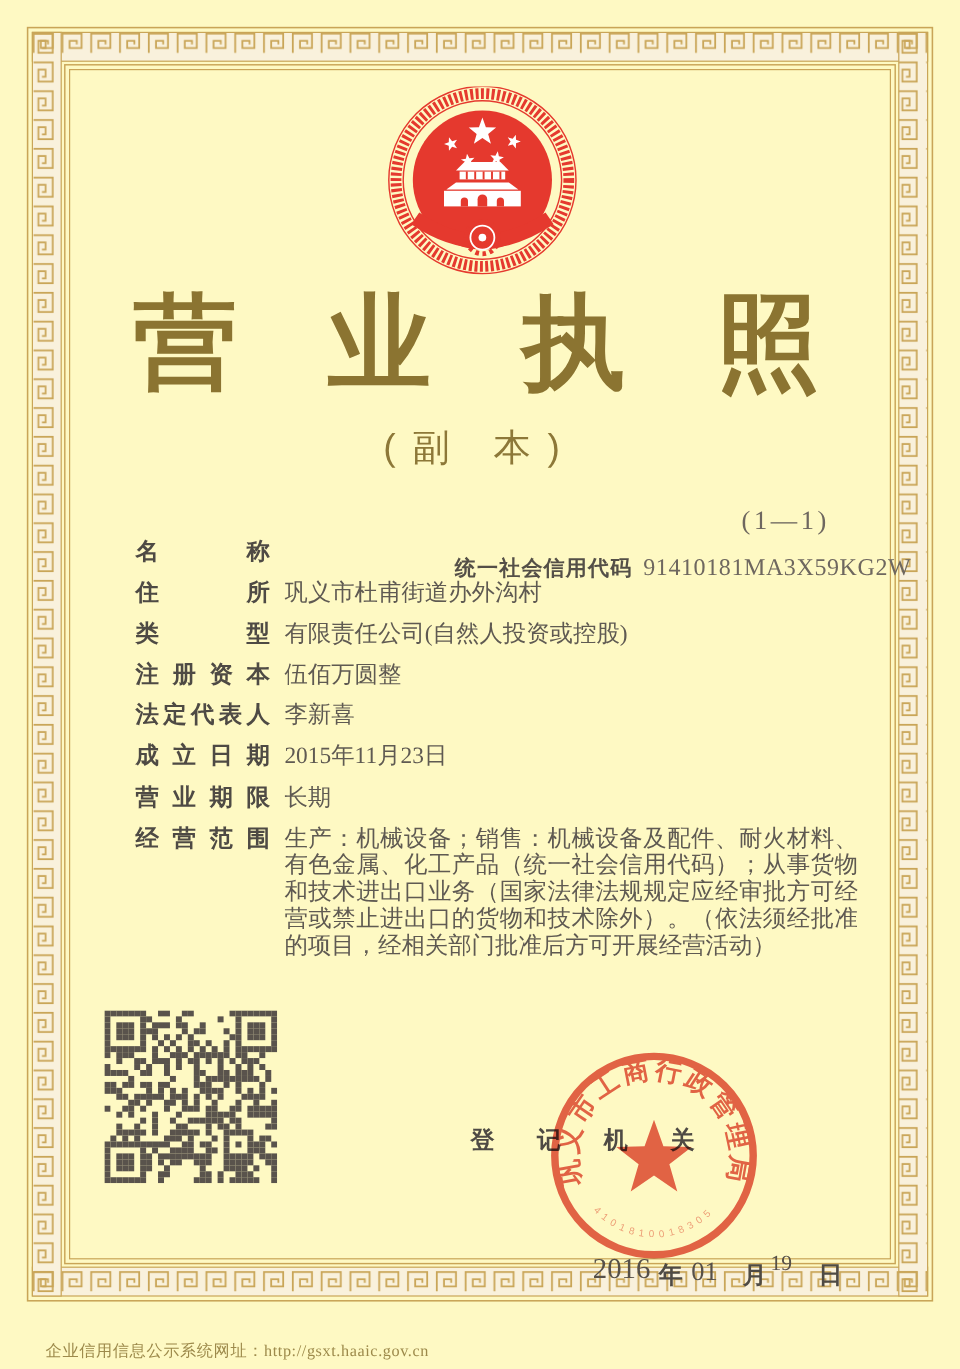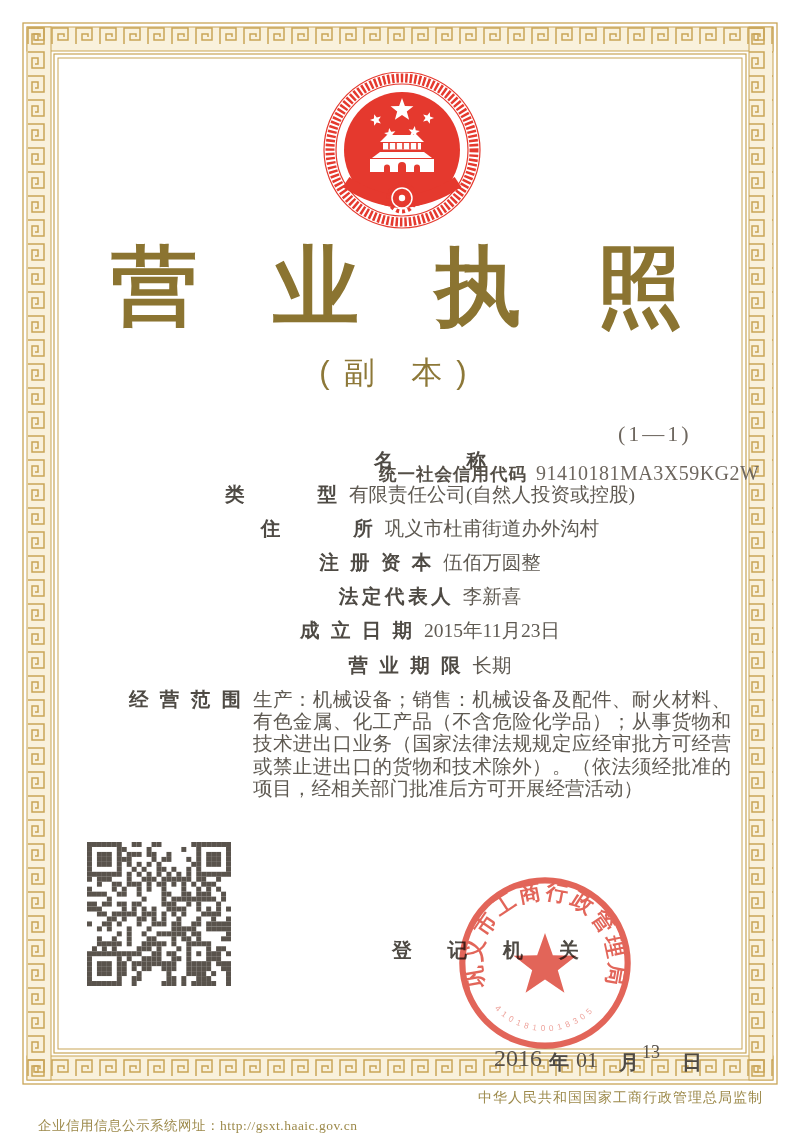--- a/index.html
+++ b/index.html
@@ -1,38 +1,38 @@
 <!DOCTYPE html>
 <html><head>
 <meta charset="utf-8">
 <style>
   html,body{margin:0;padding:0;background:#e8e8e4;}
   .page{
     width:800px;height:1141px;position:relative;margin:0 auto;
-    background:#ffffff;overflow:hidden;
+    background:#fef9c3;overflow:hidden;
     font-family:"Liberation Sans",sans-serif;
   }
   .abs{position:absolute;}
   
   .title{
     left:0;top:238px;width:800px;text-align:center;
     font-size:86px;font-weight:bold;color:#8b7431;
     letter-spacing:26px;margin-left:10px;line-height:96px;
   }
   .subtitle{
     left:0;top:352px;width:800px;text-align:center;
     font-size:31px;color:#8d7838;letter-spacing:14px;font-weight:500;
   }
   .codeline{left:379px;top:420px;display:flex;align-items:baseline;}
   .codelabel{font-size:17.5px;font-weight:bold;color:#544f47;letter-spacing:1px;}
   .codevalue{font-family:"Liberation Serif",serif;font-size:20px;color:#6e675f;margin-left:9px;letter-spacing:.5px;margin-top:42px;}
   .pagenote{left:618px;top:421px;font-family:"Liberation Serif",serif;font-size:22px;color:#6e675f;letter-spacing:3px;}
   
   .fields{left:113px;top:450px;width:634px;}
-  .frow{display:flex;align-items:flex-start;margin-bottom:12.6px;justify-content:center;}
+  .frow{display:flex;align-items:flex-start;margin-bottom:12.6px;}
   .flabel{
     width:112px;flex:none;font-weight:bold;font-size:19.5px;color:#4e4a44;
     line-height:21.5px;text-align:justify;text-align-last:justify;
   }
   .fvalue{
     margin-left:12px;font-family:"Liberation Serif",serif;
     font-size:19.5px;color:#5f5a52;line-height:21.5px;
   }
   .scope .fvalue{width:478px;line-height:22.3px;text-align:justify;}
   
@@ -130,46 +130,46 @@
     <span class="codelabel">统一社会信用代码</span>
     <span class="codevalue">91410181MA3X59KG2W</span>
   </div>
   <div class="abs pagenote">(1—1)</div>
 
   <div class="abs fields">
     <div class="frow">
       <div class="flabel">名称</div>
     </div>
     <div class="frow">
+      <div class="flabel">住所</div>
+      <div class="fvalue">巩义市杜甫街道办外沟村</div>
+    </div>
+    <div class="frow">
       <div class="flabel">类型</div>
       <div class="fvalue">有限责任公司(自然人投资或控股)</div>
-    </div>
-    <div class="frow">
-      <div class="flabel">住所</div>
-      <div class="fvalue">巩义市杜甫街道办外沟村</div>
     </div>
     <div class="frow">
       <div class="flabel">注册资本</div>
       <div class="fvalue">伍佰万圆整</div>
     </div>
     <div class="frow">
       <div class="flabel">法定代表人</div>
       <div class="fvalue">李新喜</div>
     </div>
     <div class="frow">
       <div class="flabel">成立日期</div>
       <div class="fvalue">2015年11月23日</div>
     </div>
     <div class="frow">
       <div class="flabel">营业期限</div>
       <div class="fvalue">长期</div>
     </div>
     <div class="frow scope">
       <div class="flabel">经营范围</div>
-      <div class="fvalue">生产：机械设备；销售：机械设备及配件、耐火材料、有色金属、化工产品（不含危险化学品）；从事货物和技术进出口业务（国家法律法规规定应经审批方可经营或禁止进出口的货物和技术除外）。（依法须经批准的项目，经相关部门批准后方可开展经营活动）</div>
+      <div class="fvalue">生产：机械设备；销售：机械设备及配件、耐火材料、有色金属、化工产品（统一社会信用代码）；从事货物和技术进出口业务（国家法律法规规定应经审批方可经营或禁止进出口的货物和技术除外）。（依法须经批准的项目，经相关部门批准后方可开展经营活动）</div>
     </div>
   </div>
 
   <svg id="qr" class="abs qr" width="144" height="144" viewBox="0 0 144 144">
       <rect x="0.00" y="0.00" width="4.97" height="4.97" fill="#59534c"></rect>
       <rect x="4.97" y="0.00" width="4.97" height="4.97" fill="#59534c"></rect>
       <rect x="9.93" y="0.00" width="4.97" height="4.97" fill="#59534c"></rect>
       <rect x="14.90" y="0.00" width="4.97" height="4.97" fill="#59534c"></rect>
       <rect x="19.86" y="0.00" width="4.97" height="4.97" fill="#59534c"></rect>
       <rect x="24.83" y="0.00" width="4.97" height="4.97" fill="#59534c"></rect>
@@ -602,35 +602,34 @@
       <rect x="139.03" y="139.03" width="4.97" height="4.97" fill="#59534c"></rect>
     </svg>
 
   <div class="abs reglabel">登 记 机 关</div>
 
   <div class="abs dateline">
     <span class="dnum dyear">2016</span>
     <span class="dunit u1">年</span>
     <span class="dnum dmonth">01</span>
     <span class="dunit u2">月</span>
-    <span class="dnum dday">13</span>
+    <span class="dnum dday">19</span>
     <span class="dunit u3">日</span>
   </div>
 
   <svg class="abs seal" width="186" height="186" viewBox="0 0 180 180">
     <defs>
       <path id="sealTopArc" d="M31.7,111.2 A62,62 0 1 1 148.3,111.2" fill="none"></path>
       <path id="sealBottomArc" d="M30.2,117.9 A66,66 0 0 0 149.8,117.9" fill="none"></path>
     </defs>
     <circle cx="90" cy="90" r="80" fill="none" stroke="#dd4a3c" stroke-width="6"></circle>
     <path fill="#dd4a3c" d="M90,61 L97.6,82.5 L120.4,83.1 L102.4,97 L108.8,118.9 L90,106 L71.2,118.9 L77.6,97 L59.6,83.1 L82.4,82.5 Z"></path>
     <text font-family="Liberation Sans, sans-serif" font-size="21" font-weight="bold" fill="#dd4a3c" letter-spacing="3">
       <textPath href="#sealTopArc" startOffset="50%" text-anchor="middle">巩义市工商行政管理局</textPath>
     </text>
     <text font-family="Liberation Sans, sans-serif" font-size="8" fill="#dd4a3c" letter-spacing="4" opacity="0.6">
       <textPath href="#sealBottomArc" startOffset="50%" text-anchor="middle">4101810018305</textPath>
     </text>
   </svg>
 
   <div class="abs footer-left">企业信用信息公示系统网址：http://gsxt.haaic.gov.cn</div>
-  <div class="abs footer-right">中华人民共和国国家工商行政管理总局监制</div>
 
 </div>
 
 </body></html>

